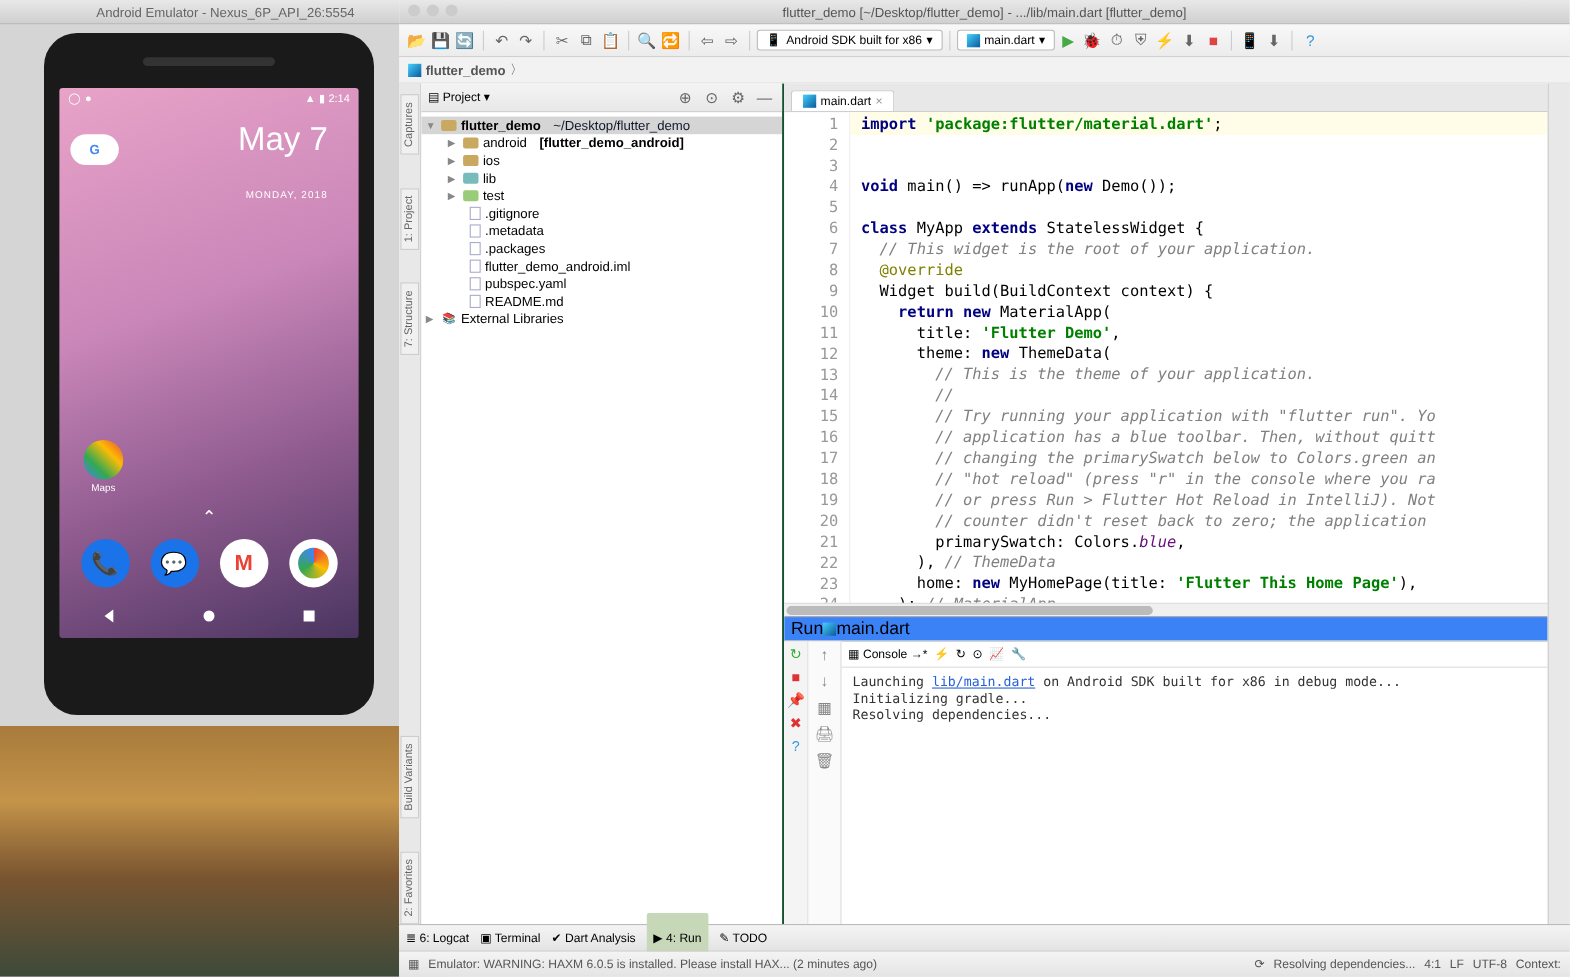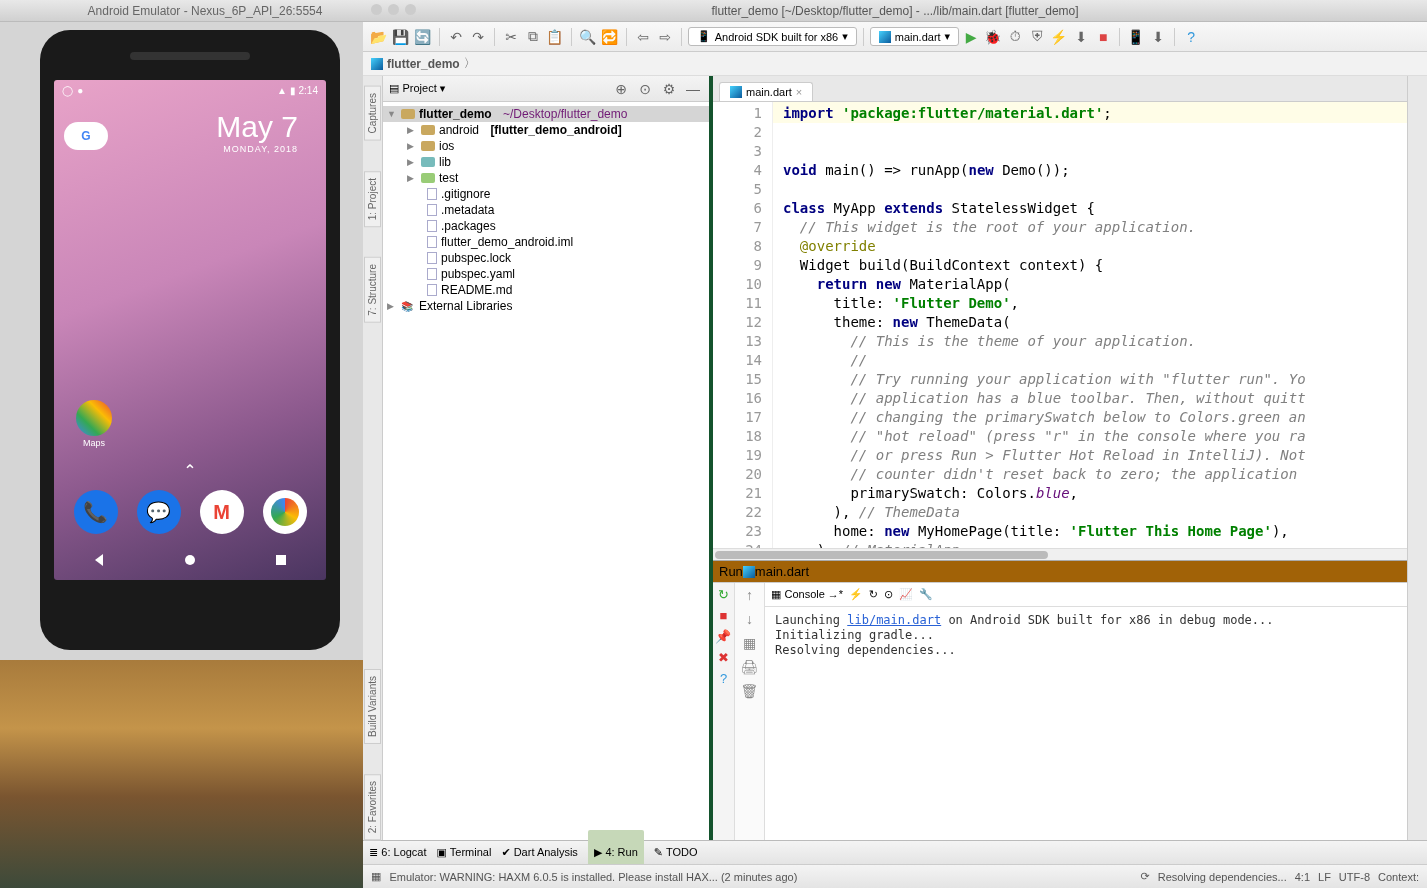--- a/index.html
+++ b/index.html
@@ -9,21 +9,21 @@
 .emulator-col { position: absolute; left: 0; top: 0; width: 410px; height: 888px; background: linear-gradient(#d5d5d5,#d5d5d5); }
 .emu-title { height: 22px; background: linear-gradient(#e8e8e8,#d0d0d0); text-align: center; line-height: 22px; color: #666; font-size: 12px; border-bottom: 1px solid #bbb; }
 .phone { position: absolute; left: 40px; top: 30px; width: 300px; height: 620px; background: #1a1a1a; border-radius: 30px; }
 .phone-inner { position: absolute; left: 14px; top: 50px; width: 272px; height: 500px; border-radius: 3px; overflow: hidden; background: linear-gradient(160deg,#e8a3c8 0%,#c986b8 40%,#8d5a8e 70%,#4a3560 100%); }
 .speaker { position: absolute; left: 90px; top: 22px; width: 120px; height: 8px; background: #333; border-radius: 4px; }
 .statusbar { position: absolute; top: 0; left: 0; right: 0; height: 20px; display: flex; align-items: center; justify-content: space-between; padding: 0 8px; color: #fff; font-size: 10px; }
 .status-left { display:flex; gap:4px; align-items:center; }
 .status-right { display:flex; gap:3px; align-items:center; }
 .clock-date { position: absolute; top: 30px; right: 28px; color: #fff; text-align: right; }
 .clock-date .date { font-size: 30px; font-weight: 300; }
-.clock-date .sub { font-size: 9px; letter-spacing: 1px; }
+.clock-date .sub { font-size: 9px; letter-spacing: 1px; margin-top: 28px; }
 .google-pill { position: absolute; top: 42px; left: 10px; width: 44px; height: 28px; background: #fff; border-radius: 14px; display:flex; align-items:center; justify-content:center; font-weight:bold; }
 .maps-icon { position: absolute; top: 320px; left: 20px; width: 40px; text-align:center; color:#fff; font-size:9px; }
 .maps-icon .ic { width:36px; height:36px; border-radius:50%; background: linear-gradient(45deg,#4285f4,#34a853,#fbbc05,#ea4335); margin:0 auto 2px; }
 .dock { position: absolute; bottom: 40px; left: 0; right: 0; height: 56px; display:flex; justify-content:space-around; align-items:center; padding:0 10px; }
 .dock-icon { width: 44px; height: 44px; border-radius: 50%; display:flex; align-items:center; justify-content:center; font-size:20px; color:#fff; }
 .navbar { position:absolute; bottom:8px; left:0; right:0; height:24px; display:flex; justify-content:space-around; align-items:center; }
 .nav-btn { width:16px; height:16px; }
 .expand-arrow { position:absolute; bottom:100px; left:50%; transform:translateX(-50%); color:#fff; font-size:16px; }
 .desktop-bg { position:absolute; top:660px; left:0; width:363px; height:228px; background:linear-gradient(#a87b3c 0%,#c4944a 30%,#7a5530 60%,#3d4a3a 100%); }
 
@@ -38,21 +38,21 @@
 .tb-sep { width:1px; height:18px; background:#ccc; margin:0 4px; }
 .device-sel { border:1px solid #bbb; background:#fff; border-radius:3px; padding:2px 8px; font-size:11px; display:flex; align-items:center; gap:4px; }
 .flutter-badge { width:12px; height:12px; background:linear-gradient(135deg,#45d1fd,#0a5a9c); }
 
 .breadcrumb { height: 24px; background:#f2f2f2; border-bottom:1px solid #ddd; display:flex; align-items:center; padding:0 8px; font-size:12px; color:#555; gap:4px; }
 
 .main-split { flex:1; display:flex; min-height:0; }
 .gutter-left { width:20px; background:#e8e8e8; border-right:1px solid #ccc; display:flex; flex-direction:column; align-items:center; padding-top:10px; gap:30px; }
 .gutter-tab { writing-mode:vertical-rl; transform:rotate(180deg); font-size:10px; color:#666; padding:6px 2px; background:#f0f0f0; border:1px solid #ccc; }
 
-.project-panel { width:330px; background:#fff; border-right:4px solid #14532d; display:flex; flex-direction:column; }
+.project-panel { width:330px; background:#fff; border-right:2px solid #14532d; display:flex; flex-direction:column; }
 .proj-header { height:26px; background:linear-gradient(#f4f4f4,#e8e8e8); border-bottom:1px solid #ccc; display:flex; align-items:center; padding:0 6px; font-size:11px; gap:4px; }
 .proj-header .spacer { flex:1; }
 .tree { flex:1; overflow:auto; padding:4px 0; font-size:12px; }
 .tree-row { display:flex; align-items:center; padding:1px 4px; gap:4px; white-space:nowrap; }
 .tree-row.d1 { padding-left:24px; }
 .tree-row.d2 { padding-left:44px; }
 .tree-row.sel { background:#d5d5d5; }
 .tri { width:10px; color:#888; font-size:9px; }
 .ficon { width:14px; height:14px; display:inline-flex; align-items:center; justify-content:center; font-size:10px; }
 .folder-ic { background:#c9a85f; border-radius:2px; width:14px; height:10px; }
@@ -68,21 +68,21 @@
 .code .kw { color:#000080; font-weight:bold; }
 .code .str { color:#008000; font-weight:bold; }
 .code .cmt { color:#808080; font-style:italic; }
 .code .ann { color:#808000; }
 .code .fld { color:#660e7a; font-style:italic; }
 .code .line1 { background:#fffde7; display:block; margin:-2px -10px 0 -10px; padding:2px 10px 0 10px; }
 .hscroll { height:12px; background:#f0f0f0; border-top:1px solid #ddd; }
 .hscroll .thumb { height:8px; width:48%; background:#bbb; border-radius:4px; margin:2px 0 0 2px; }
 
 .run-panel { height:280px; border-top:1px solid #aaa; display:flex; flex-direction:column; background:#fff; }
-.run-header { height:22px; background:#a16207; border-bottom:1px solid #ccc; display:flex; align-items:center; padding:0 6px; font-size:13px; gap:0; }
+.run-header { height:22px; background:#3b82f6; border-bottom:1px solid #ccc; display:flex; align-items:center; padding:0 6px; font-size:16px; gap:0; }
 .run-body { flex:1; display:flex; }
 .run-gutter { width:22px; background:#f4f4f4; border-right:1px solid #ddd; display:flex; flex-direction:column; align-items:center; padding-top:4px; gap:6px; }
 .run-gutter span { font-size:13px; color:#777; }
 .run-sub { width:30px; border-right:1px solid #ddd; display:flex; flex-direction:column; align-items:center; padding-top:4px; gap:8px; background:#fafafa; }
 .run-sub span { font-size:14px; color:#888; }
 .console-hdr { height:24px; border-bottom:1px solid #ddd; display:flex; align-items:center; padding:0 6px; gap:6px; font-size:11px; }
 .console-body { flex:1; display:flex; flex-direction:column; }
 .console-txt { padding:6px 10px; font-family:Menlo,monospace; font-size:12px; line-height:15px; color:#333; white-space:pre; }
 .console-txt a { color:#2962d6; text-decoration:underline; }
 
@@ -218,21 +218,21 @@
     <div class="project-panel">
       <div class="proj-header">
         <span>▤ <span>Project</span> ▾</span>
         <span class="spacer"></span>
         <span class="tb-ic">⊕</span>
         <span class="tb-ic">⊙</span>
         <span class="tb-ic">⚙</span>
         <span class="tb-ic">—</span>
       </div>
       <div class="tree">
-        <div class="tree-row sel"><span class="tri">▼</span><span class="ficon folder-ic"></span><b>flutter_demo</b>&nbsp;<span style="color:#701a75">~/Desktop/flutter_demo</span></div>
+        <div class="tree-row sel"><span class="tri">▼</span><span class="ficon folder-ic"></span><b>flutter_demo</b>&nbsp;<span style="color:#0f172a">~/Desktop/flutter_demo</span></div>
         <div class="tree-row d1"><span class="tri">▶</span><span class="ficon folder-ic"></span><span>android</span>&nbsp;<b>[flutter_demo_android]</b></div>
         <div class="tree-row d1">
             <span class="tri">▶</span>
             <span class="ficon folder-ic"></span>
             <span>ios</span>
           </div>
         <div class="tree-row d1">
             <span class="tri">▶</span>
             <span class="ficon folder-ic" style="background:#7bb"></span>
             <span>lib</span>
@@ -250,24 +250,20 @@
             <span class="ficon file-ic"></span>
             <span>.metadata</span>
           </div>
         <div class="tree-row d2">
             <span class="ficon file-ic"></span>
             <span>.packages</span>
           </div>
         <div class="tree-row d2">
             <span class="ficon file-ic"></span>
             <span>flutter_demo_android.iml</span>
-          </div>
-        <div class="tree-row d2">
-            <span class="ficon file-ic"></span>
-            <span>pubspec.lock</span>
           </div>
         <div class="tree-row d2">
             <span class="ficon file-ic"></span>
             <span>pubspec.yaml</span>
           </div>
         <div class="tree-row d2">
             <span class="ficon file-ic"></span>
             <span>README.md</span>
           </div>
         <div class="tree-row">

